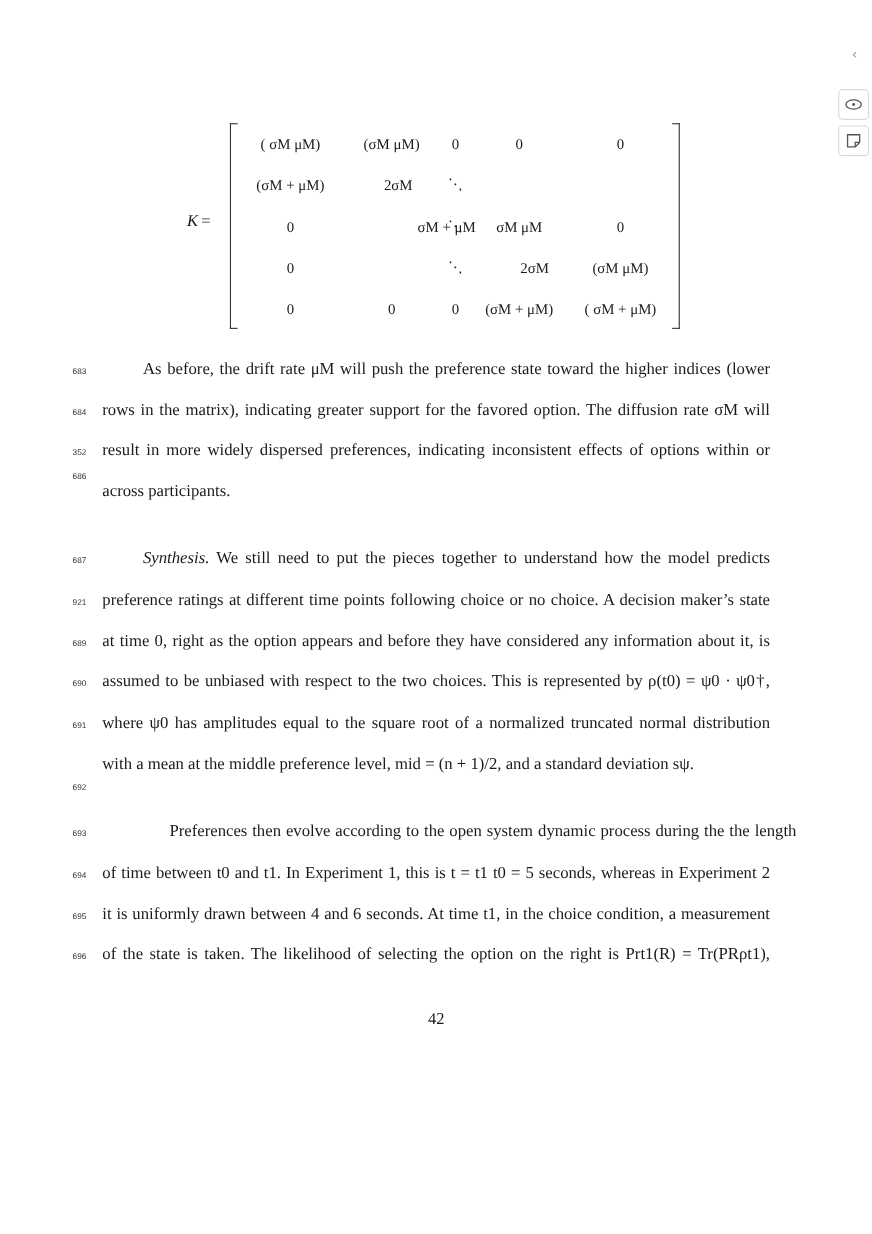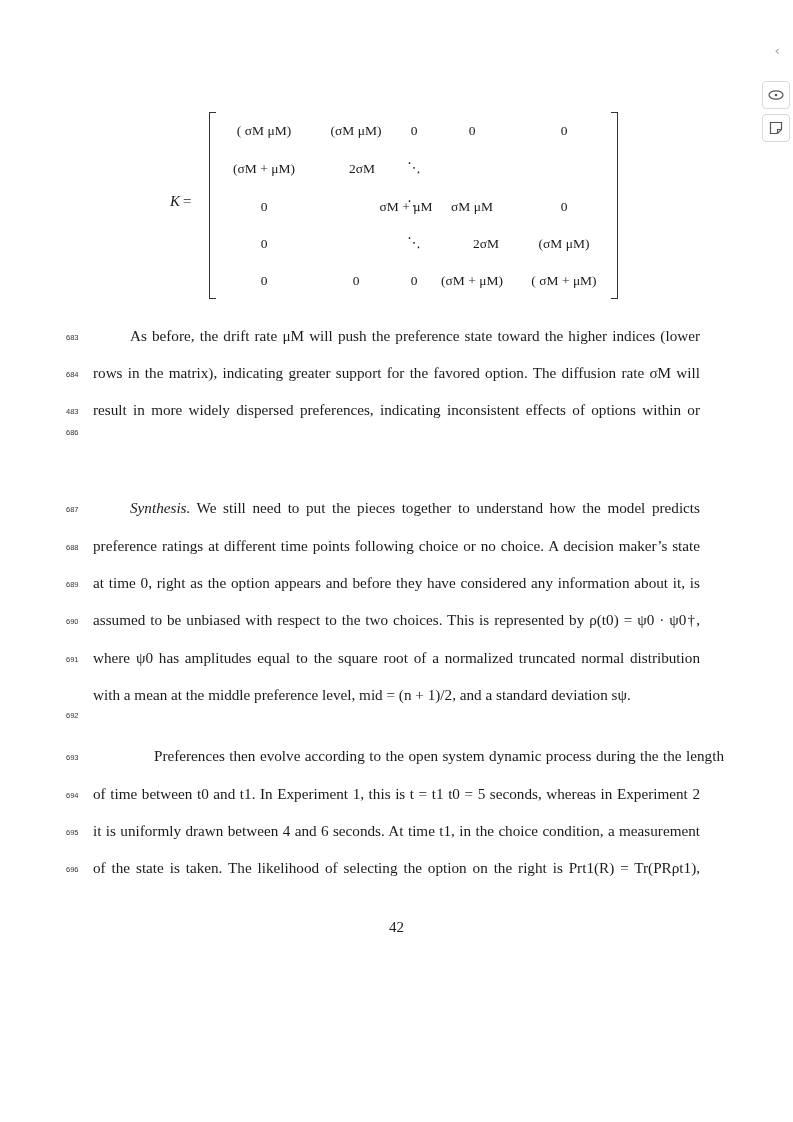--- a/index.html
+++ b/index.html
@@ -82,27 +82,28 @@
     <div class="cell" style="left:356px;top:273px;">0</div>
     <div class="cell" style="left:414px;top:273px;">0</div>
     <div class="cell" style="left:472px;top:273px;">(σM + μM)</div>
     <div class="cell" style="left:564px;top:273px;">(  σM + μM)</div>
   </div>
 
   <div class="lnum" style="top:329px;">683</div>
   <div class="line just indent" style="top:327px;">As before, the drift rate μM will push the preference state toward the higher indices (lower</div>
   <div class="lnum" style="top:366px;">684</div>
   <div class="line just" style="top:364px;">rows in the matrix), indicating greater support for the favored option. The diffusion rate σM will</div>
-  <div class="lnum" style="top:403px;">483</div>
+  <div class="lnum" style="top:403px;">352</div>
   <div class="line just" style="top:401px;">result in more widely dispersed preferences, indicating inconsistent effects of options within or</div>
   <div class="lnum" style="top:424px;">686</div>
+  <div class="line" style="top:438px;">across participants.</div>
 
   <div class="lnum" style="top:501px;">687</div>
   <div class="line just indent" style="top:499px;"><span class="m">Synthesis.</span><span> We still need to put the pieces together to understand how the model predicts</span></div>
-  <div class="lnum" style="top:539px;">688</div>
+  <div class="lnum" style="top:539px;">921</div>
   <div class="line just" style="top:537px;">preference ratings at different time points following choice or no choice. A decision maker’s state</div>
   <div class="lnum" style="top:576px;">689</div>
   <div class="line just" style="top:574px;">at time 0, right as the option appears and before they have considered any information about it, is</div>
   <div class="lnum" style="top:613px;">690</div>
   <div class="line just" style="top:611px;">assumed to be unbiased with respect to the two choices. This is represented by ρ(t0) = ψ0 · ψ0†,</div>
   <div class="lnum" style="top:651px;">691</div>
   <div class="line just" style="top:649px;">where ψ0 has amplitudes equal to the square root of a normalized truncated normal distribution</div>
   <div class="lnum" style="top:707px;text-align:right;">692</div>
   <div class="line" style="top:686px;">with a mean at the middle preference level, mid = (n + 1)/2, and a standard deviation sψ.</div>
 

